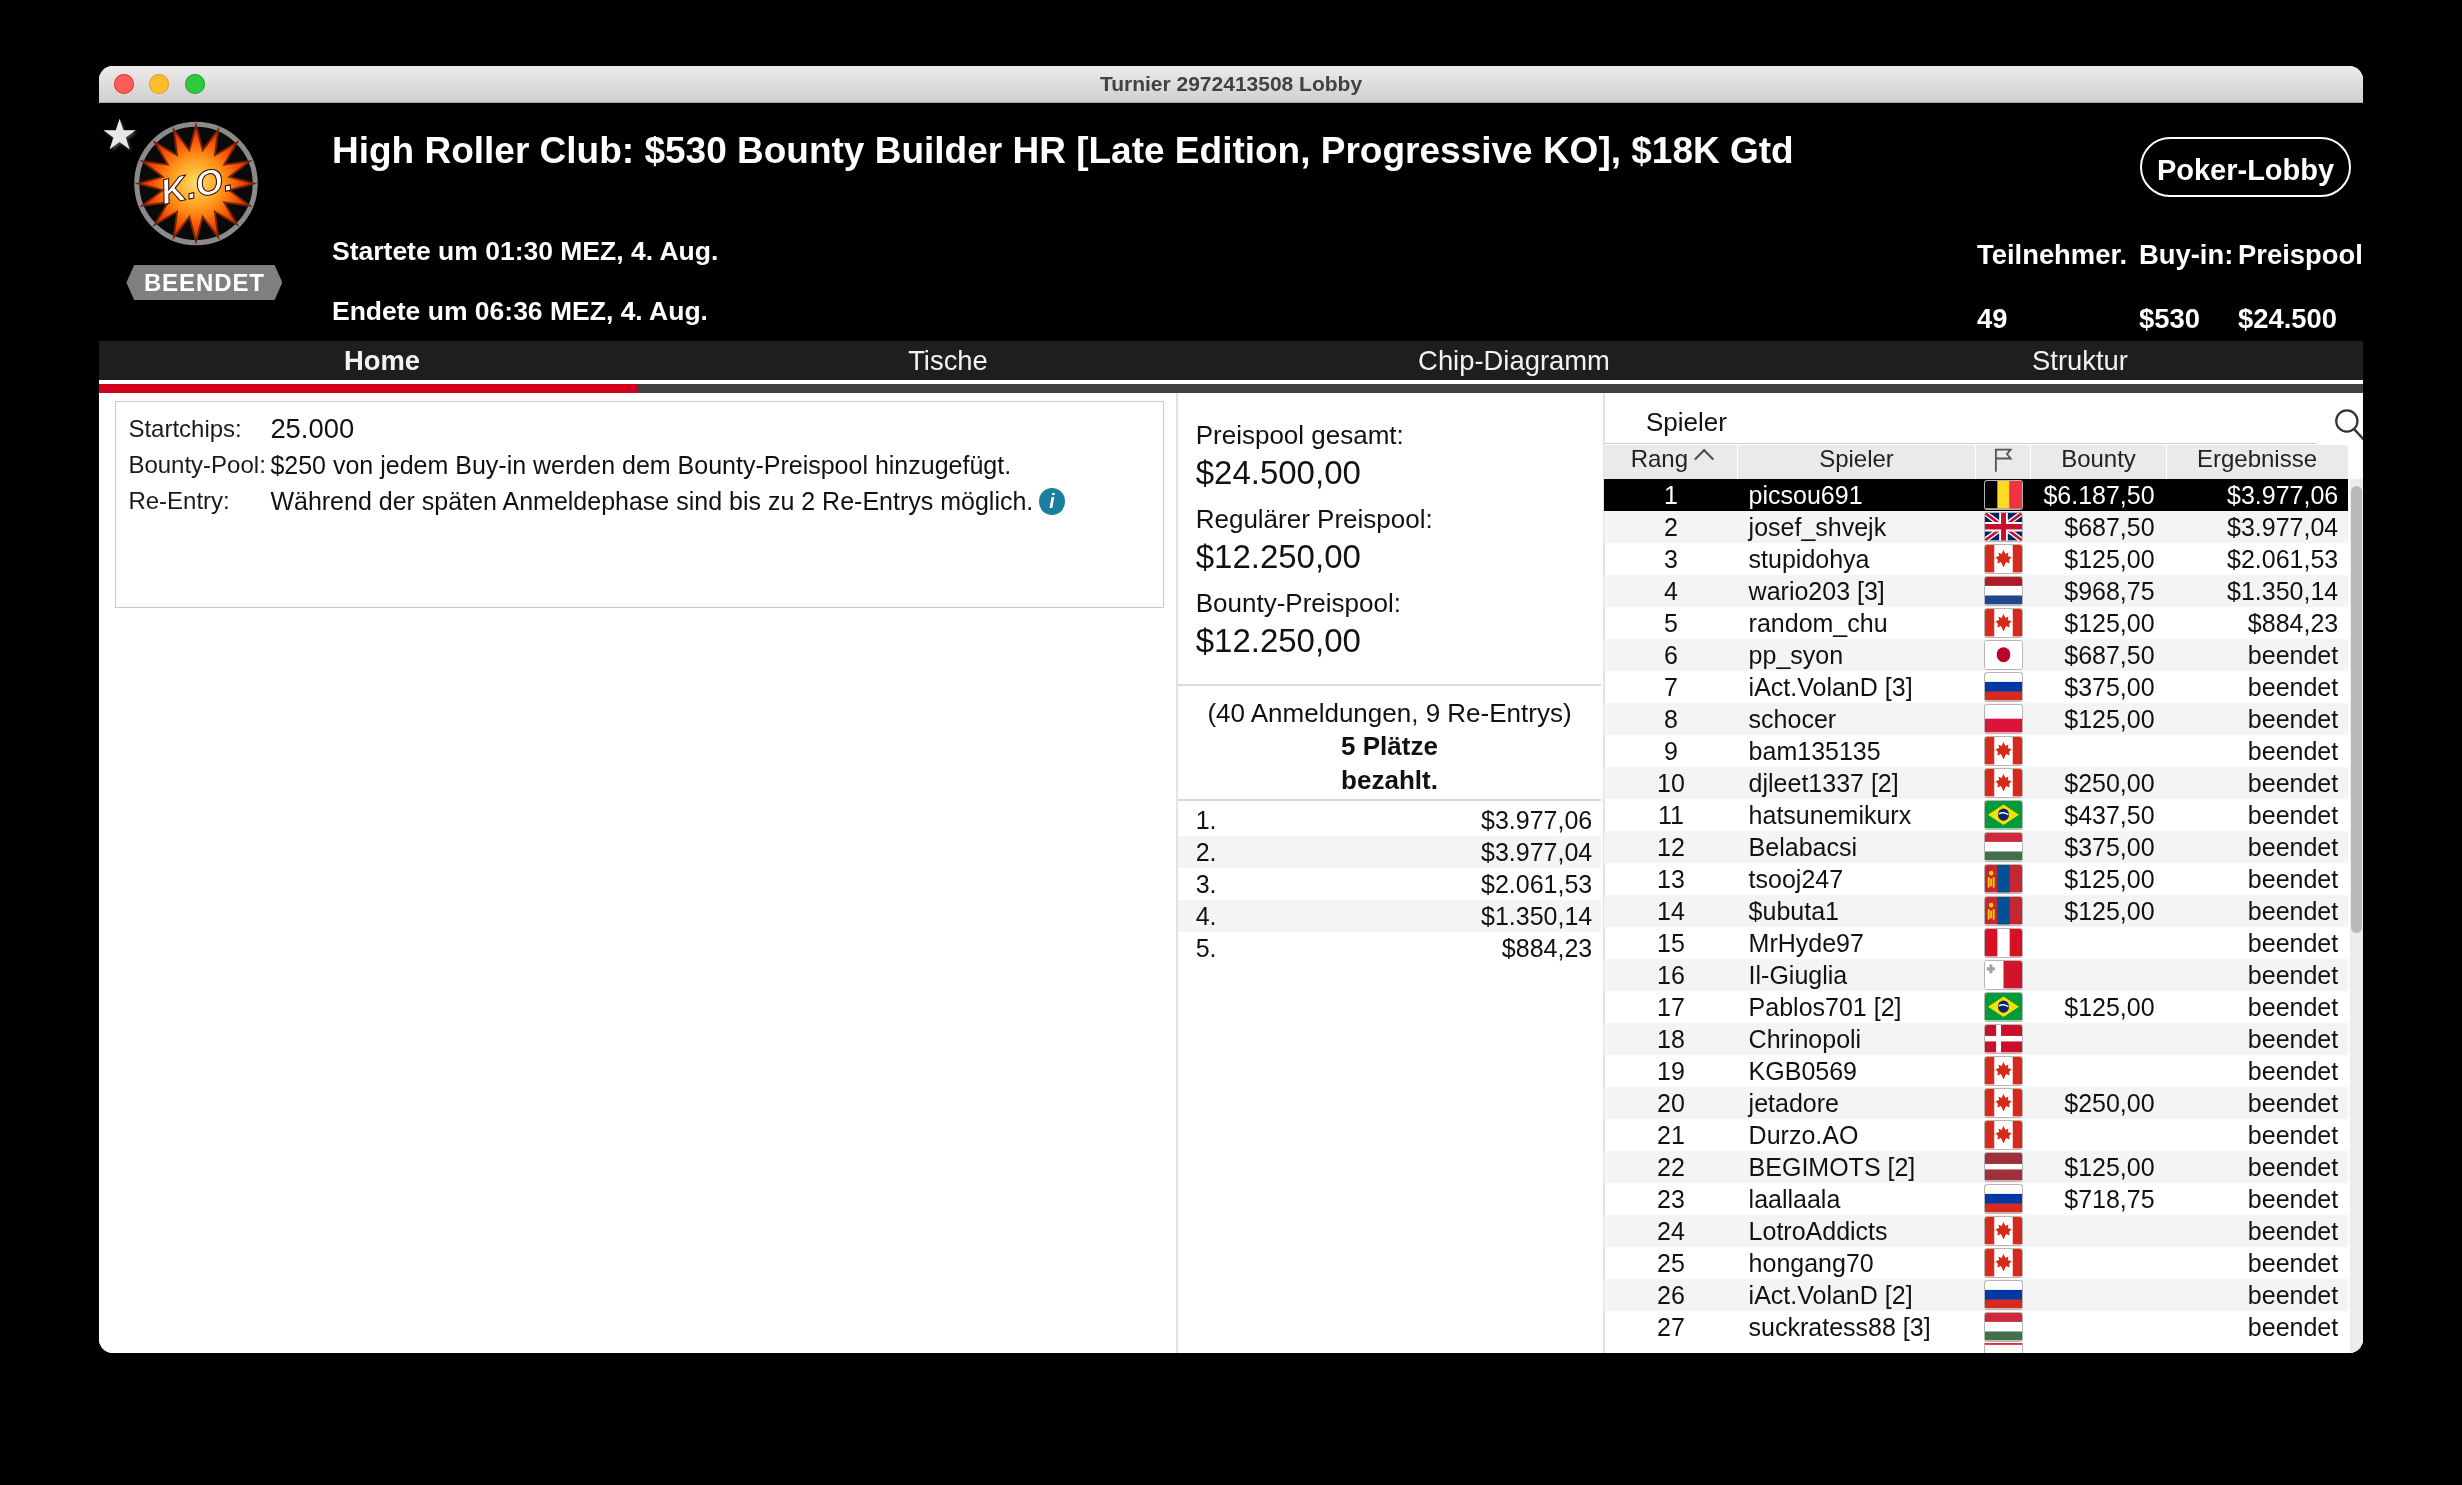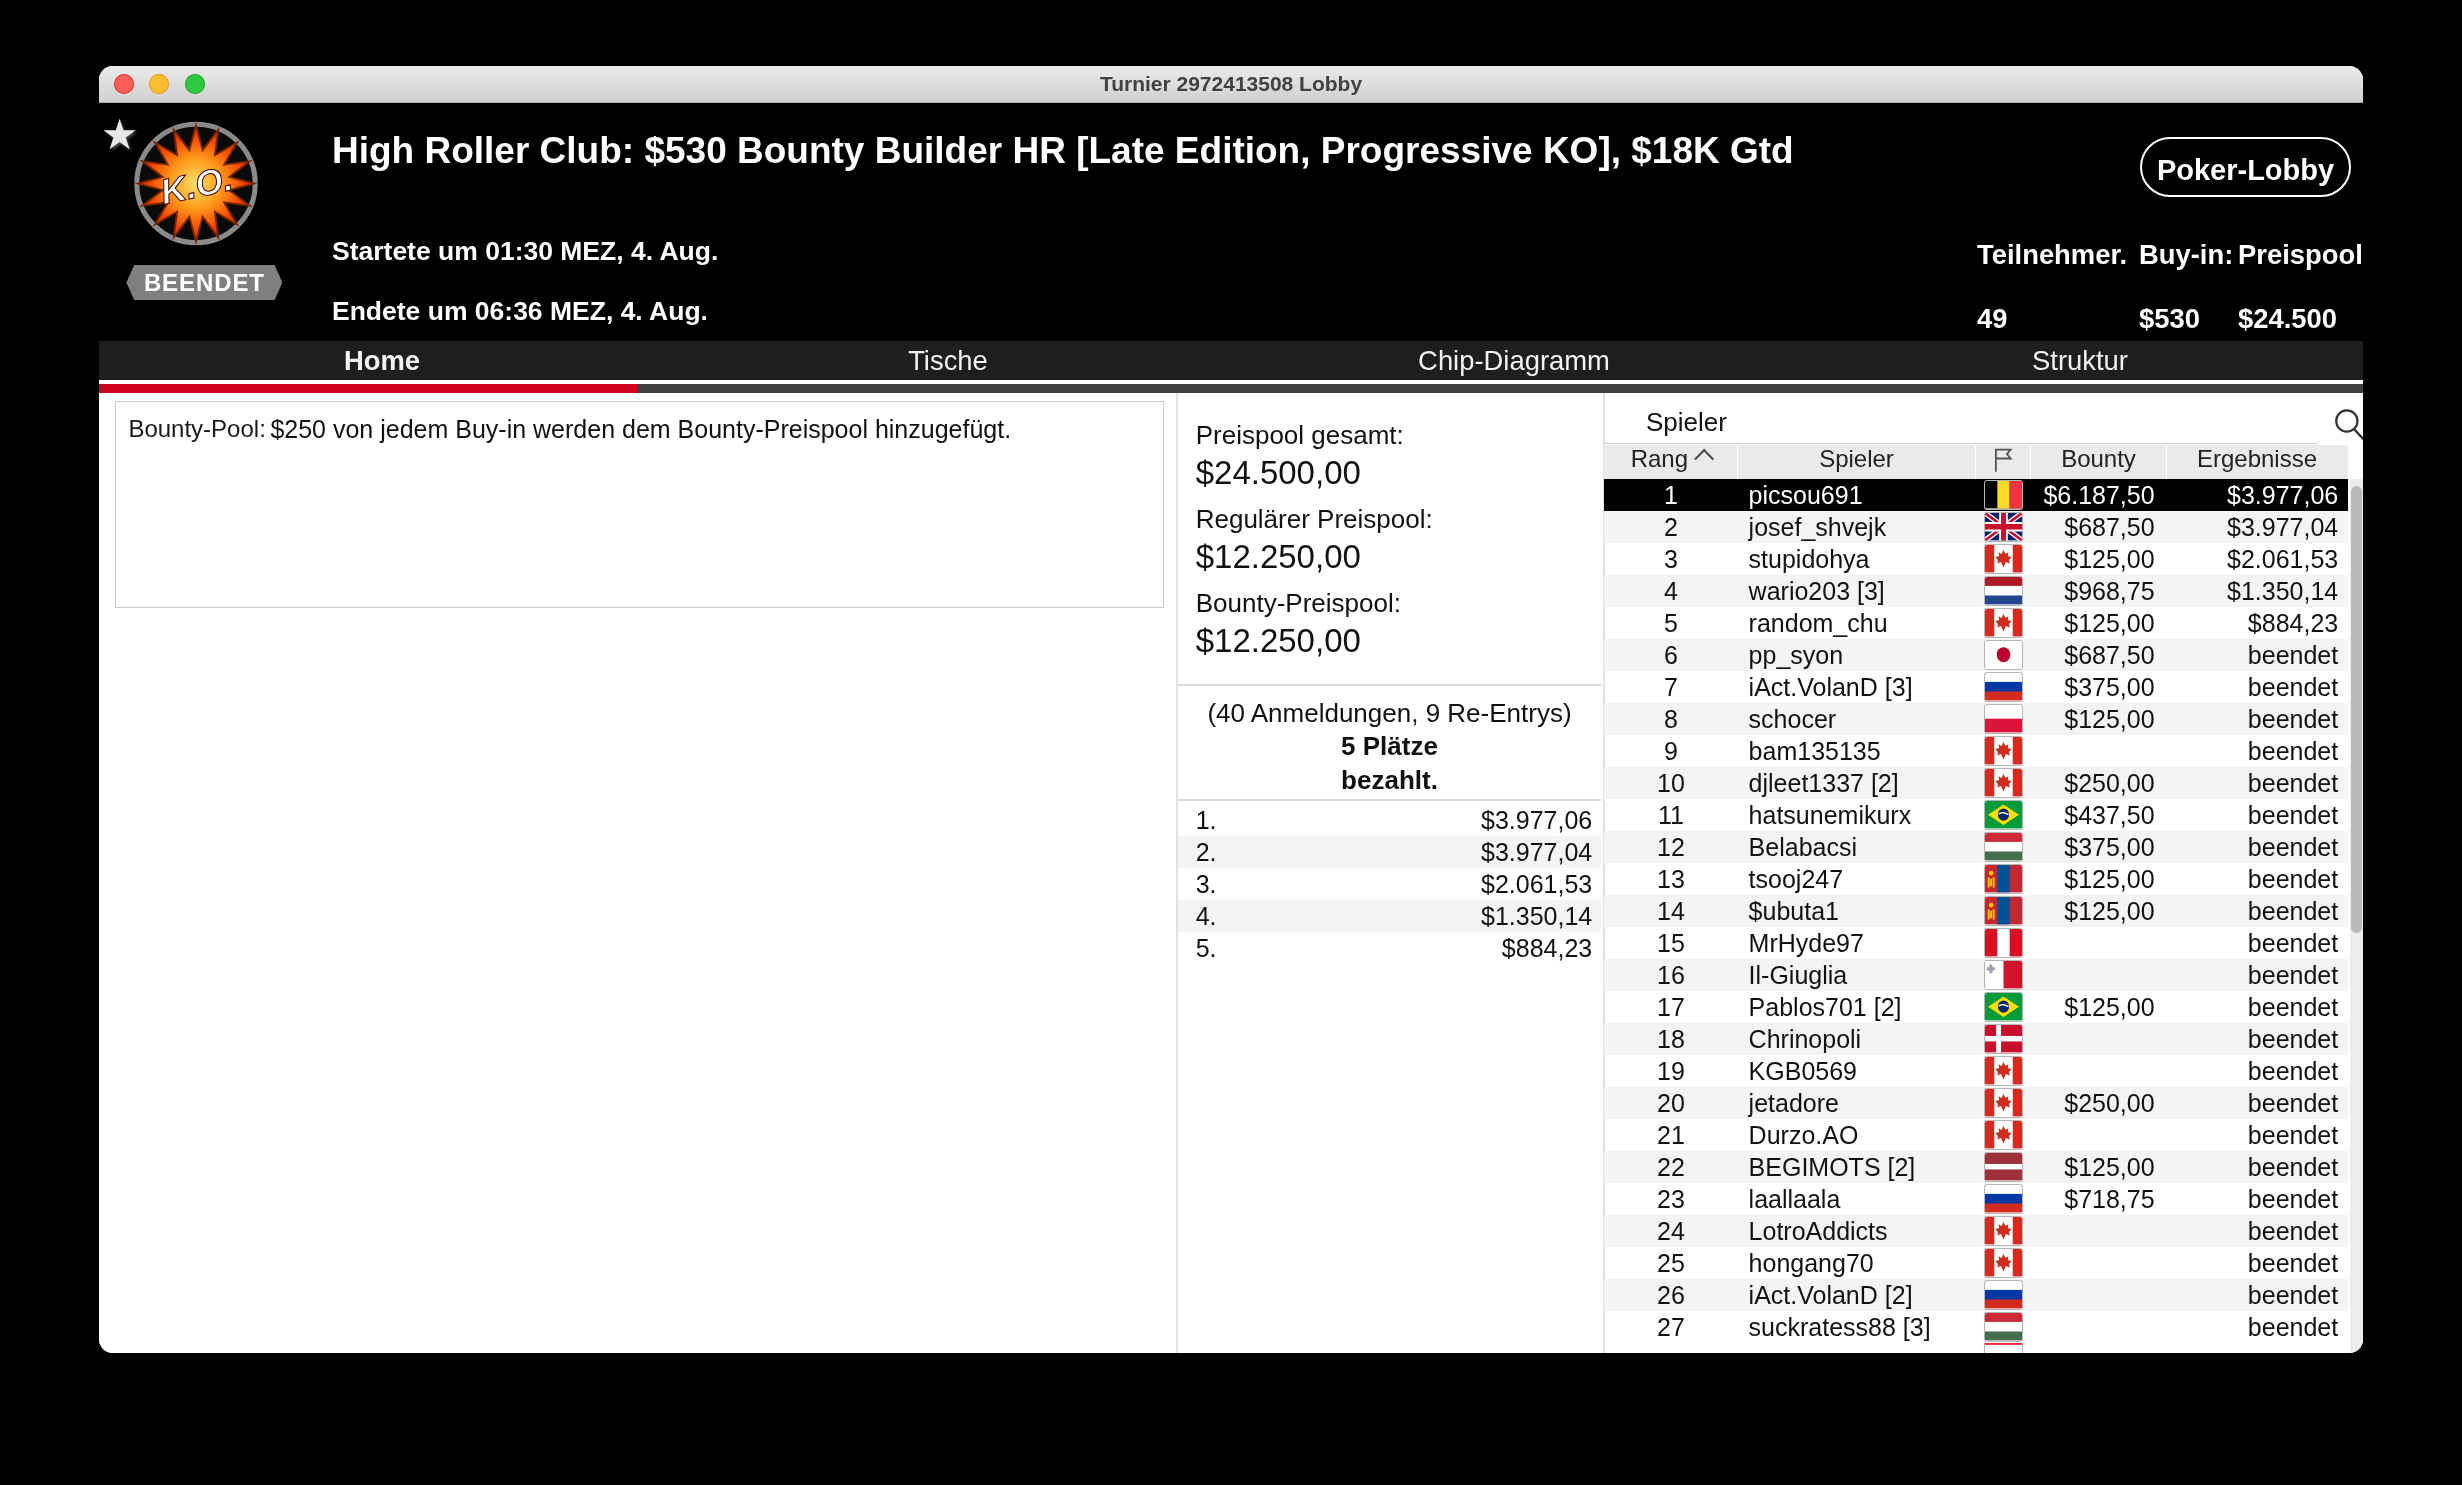--- a/index.html
+++ b/index.html
@@ -156,22 +156,30 @@
         <div class="tab">Struktur</div>
       </div>
     <div class="strip">
       <div class="red"></div>
     </div>
 
     <div class="content">
 
       <div class="infobox" id="inforows">
           <div class="irow">
+            <div class="ilabel">Startchips:</div>
+            <div class="ivalue big">25.000</div>
+          </div>
+          <div class="irow">
             <div class="ilabel">Bounty-Pool:</div>
             <div class="ivalue">$250 von jedem Buy-in werden dem Bounty-Preispool hinzugefügt.</div>
+          </div>
+          <div class="irow">
+            <div class="ilabel">Re-Entry:</div>
+            <div class="ivalue">Während der späten Anmeldephase sind bis zu 2 Re-Entrys möglich.<span class="infoicon">i</span></div>
           </div>
         </div>
 
       <div class="vd" id="vd1"></div>
       <div class="vd" id="vd2"></div>
 
       <div class="mp">
         <div class="mp-top">
           <div class="mp-label">Preispool gesamt:</div>
           <div class="mp-amount">$24.500,00</div>

